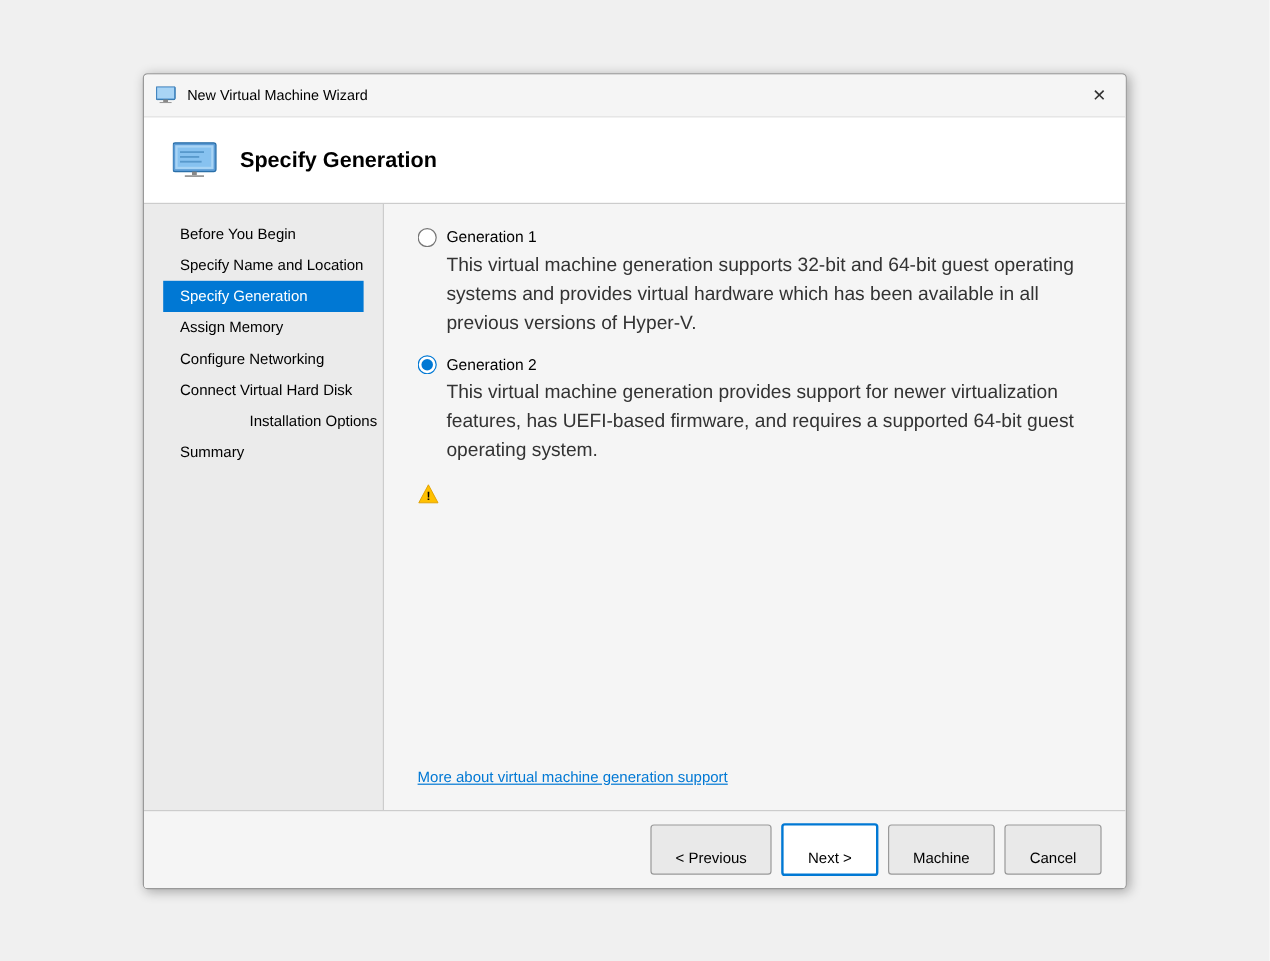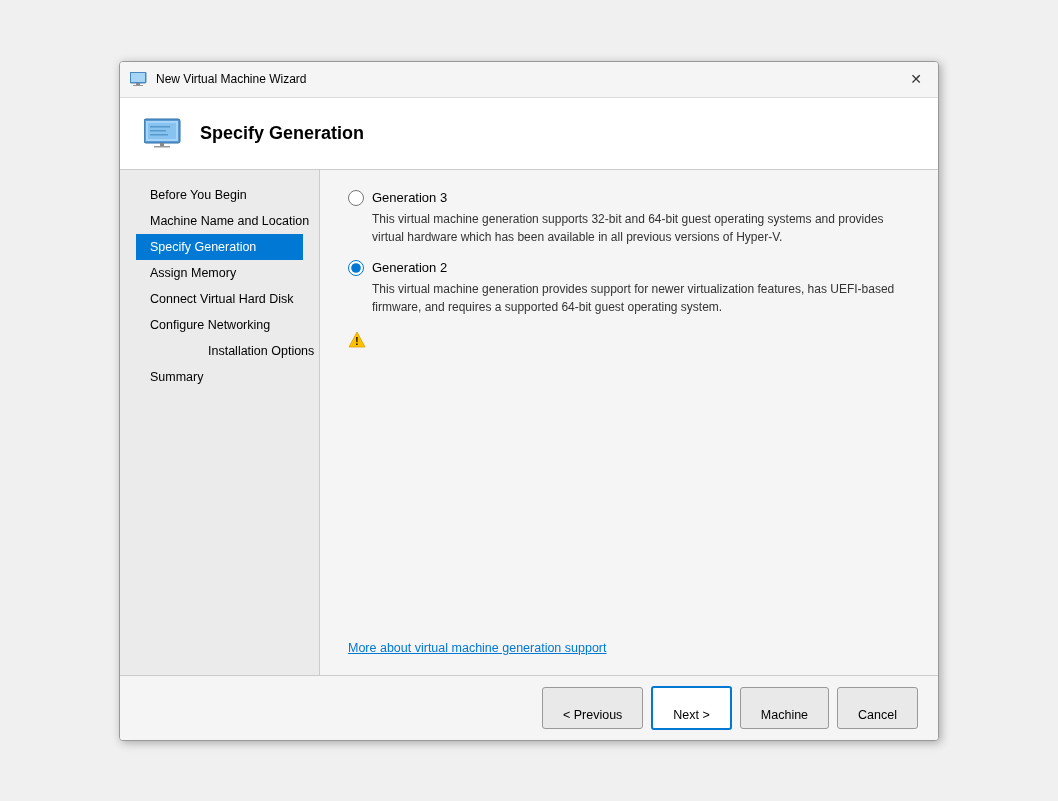--- a/index.html
+++ b/index.html
@@ -134,21 +134,21 @@
       cursor: pointer;
       flex-shrink: 0;
     }
     .radio-label {
       font-size: 13px;
       color: #000;
       cursor: pointer;
     }
     .radio-description {
       margin-left: 24px;
-      font-size: 12px;
+      font-size: 16px;
       color: #333;
       line-height: 1.5;
     }
     .warning-box {
       display: flex;
       align-items: flex-start;
       gap: 8px;
       margin-top: 14px;
       margin-left: 0;
     }
@@ -243,37 +243,37 @@
       <rect x="16" y="26" width="4" height="3" fill="#888"></rect>
       <rect x="10" y="29" width="16" height="1.5" fill="#999"></rect>
     </svg>
     <h1 class="wizard-header-title">Specify Generation</h1>
   </div>
 
   <div class="wizard-body">
 
     <div class="wizard-sidebar">
       <div class="sidebar-item">Before You Begin</div>
-      <div class="sidebar-item">Machine Name and Location</div>
+      <div class="sidebar-item">Specify Name and Location</div>
       <div class="sidebar-item active">Specify Generation</div>
       <div class="sidebar-item">Assign Memory</div>
+      <div class="sidebar-item">Configure Networking</div>
       <div class="sidebar-item">Connect Virtual Hard Disk</div>
-      <div class="sidebar-item">Configure Networking</div>
       <div class="sidebar-item indented">Installation Options</div>
       <div class="sidebar-item">Summary</div>
     </div>
 
     <div class="wizard-content">
 
       <div class="radio-group">
 
         <div class="radio-option">
           <div class="radio-label-row">
             <input type="radio" class="radio-input" name="generation" value="1" id="gen1" style="">
-            <label for="gen1" class="radio-label">Generation 3</label>
+            <label for="gen1" class="radio-label">Generation 1</label>
           </div>
           <p class="radio-description">This virtual machine generation supports 32-bit and 64-bit guest operating systems and provides virtual hardware which has been available in all previous versions of Hyper-V.</p>
         </div>
 
         <div class="radio-option">
           <div class="radio-label-row">
             <input type="radio" class="radio-input" name="generation" value="2" id="gen2" checked="" style="">
             <label for="gen2" class="radio-label">Generation 2</label>
           </div>
           <p class="radio-description">This virtual machine generation provides support for newer virtualization features, has UEFI-based firmware, and requires a supported 64-bit guest operating system.</p>

